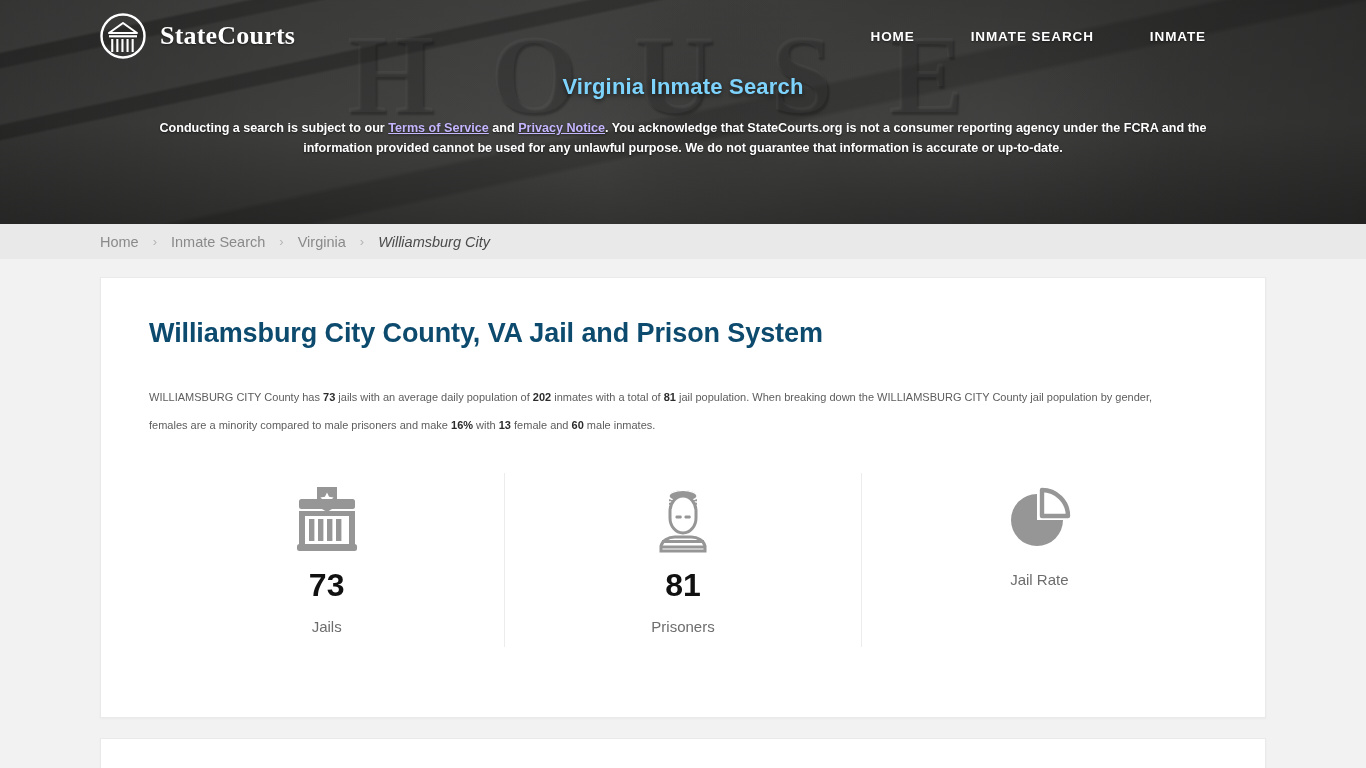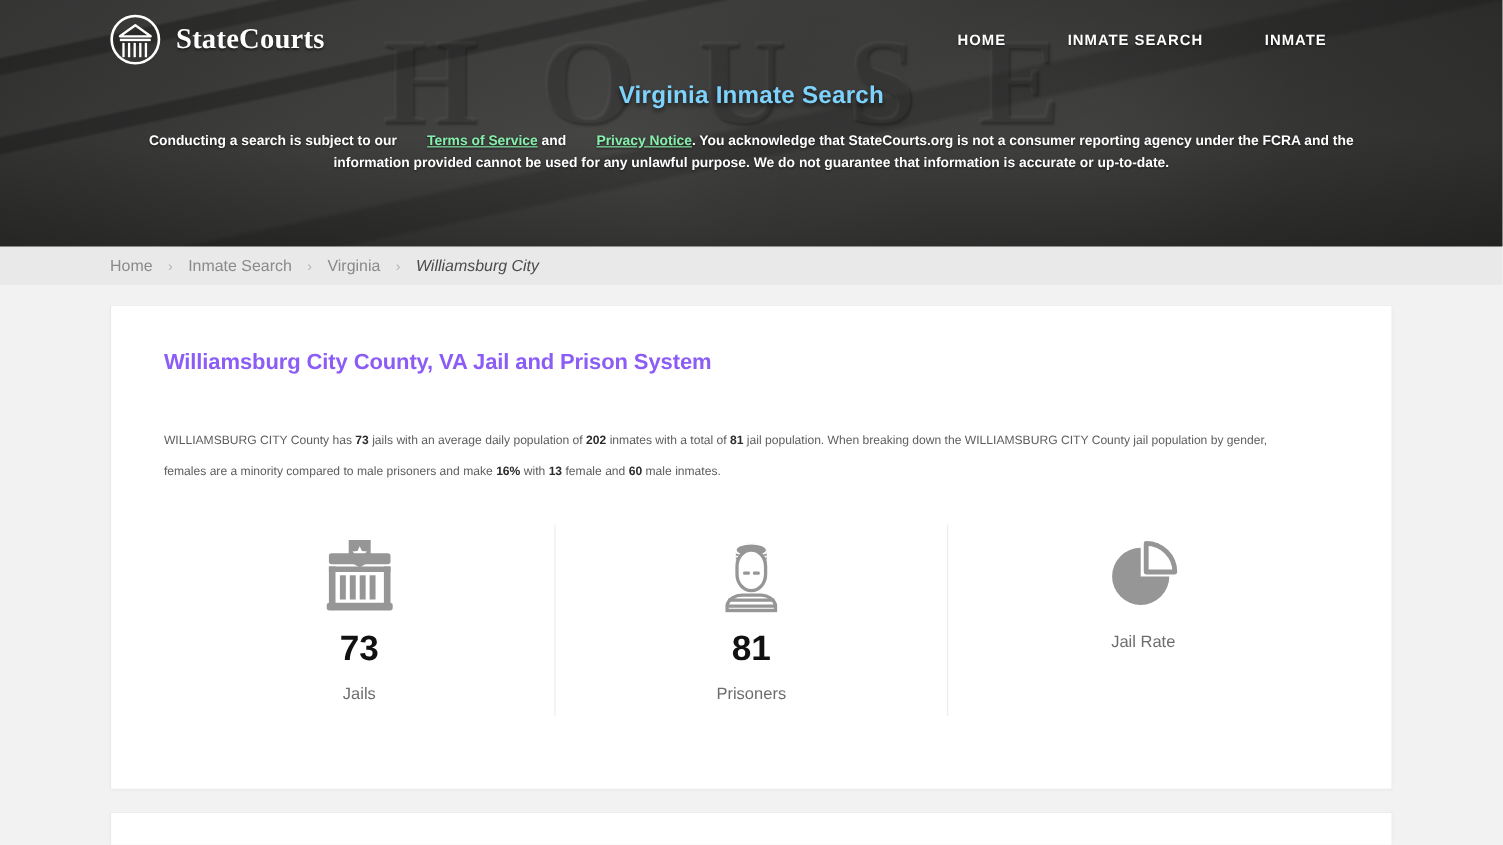--- a/index.html
+++ b/index.html
@@ -169,21 +169,21 @@
   .disclaimer {
     margin: 18px auto 0;
     width: 1110px;
     text-align: center;
     font-size: 12.6px;
     line-height: 20px;
     font-weight: 700;
     color: #ffffff;
     text-shadow: 0 1px 2px rgba(0,0,0,0.6);
   }
-  .disclaimer a { color: #86efac; text-decoration: underline; margin-left: 24px; }
+  .disclaimer a { color: #c4b5fd; text-decoration: underline; }
 
   
   .crumbbar {
     height: 35px;
     background: #e9e9e9;
     display: flex;
     align-items: center;
     padding-left: 100px;
     font-size: 14.5px;
   }
@@ -195,25 +195,25 @@
   .page { padding: 0 100px; }
   .card {
     background: #ffffff;
     border: 1px solid #eaeaea;
     box-shadow: 0 1px 2px rgba(0,0,0,0.04);
   }
   .card-1 { margin-top: 18px; padding: 40px 48px 44px; min-height: 441px; }
   .card-2 { margin-top: 20px; height: 60px; }
 
   .page-title {
-    font-size: 20px;
-    font-weight: 700;
-    color: #8b5cf6;
+    font-size: 27px;
+    font-weight: 700;
+    color: #0c4a6e;
     letter-spacing: -0.1px;
-    margin-bottom: 46px;
+    margin-bottom: 34px;
   }
   .summary {
     font-size: 11px;
     line-height: 28px;
     color: #5d5d5d;
     max-width: 1030px;
   }
   .summary b { color: #2b2b2b; font-weight: 700; }
 
   

